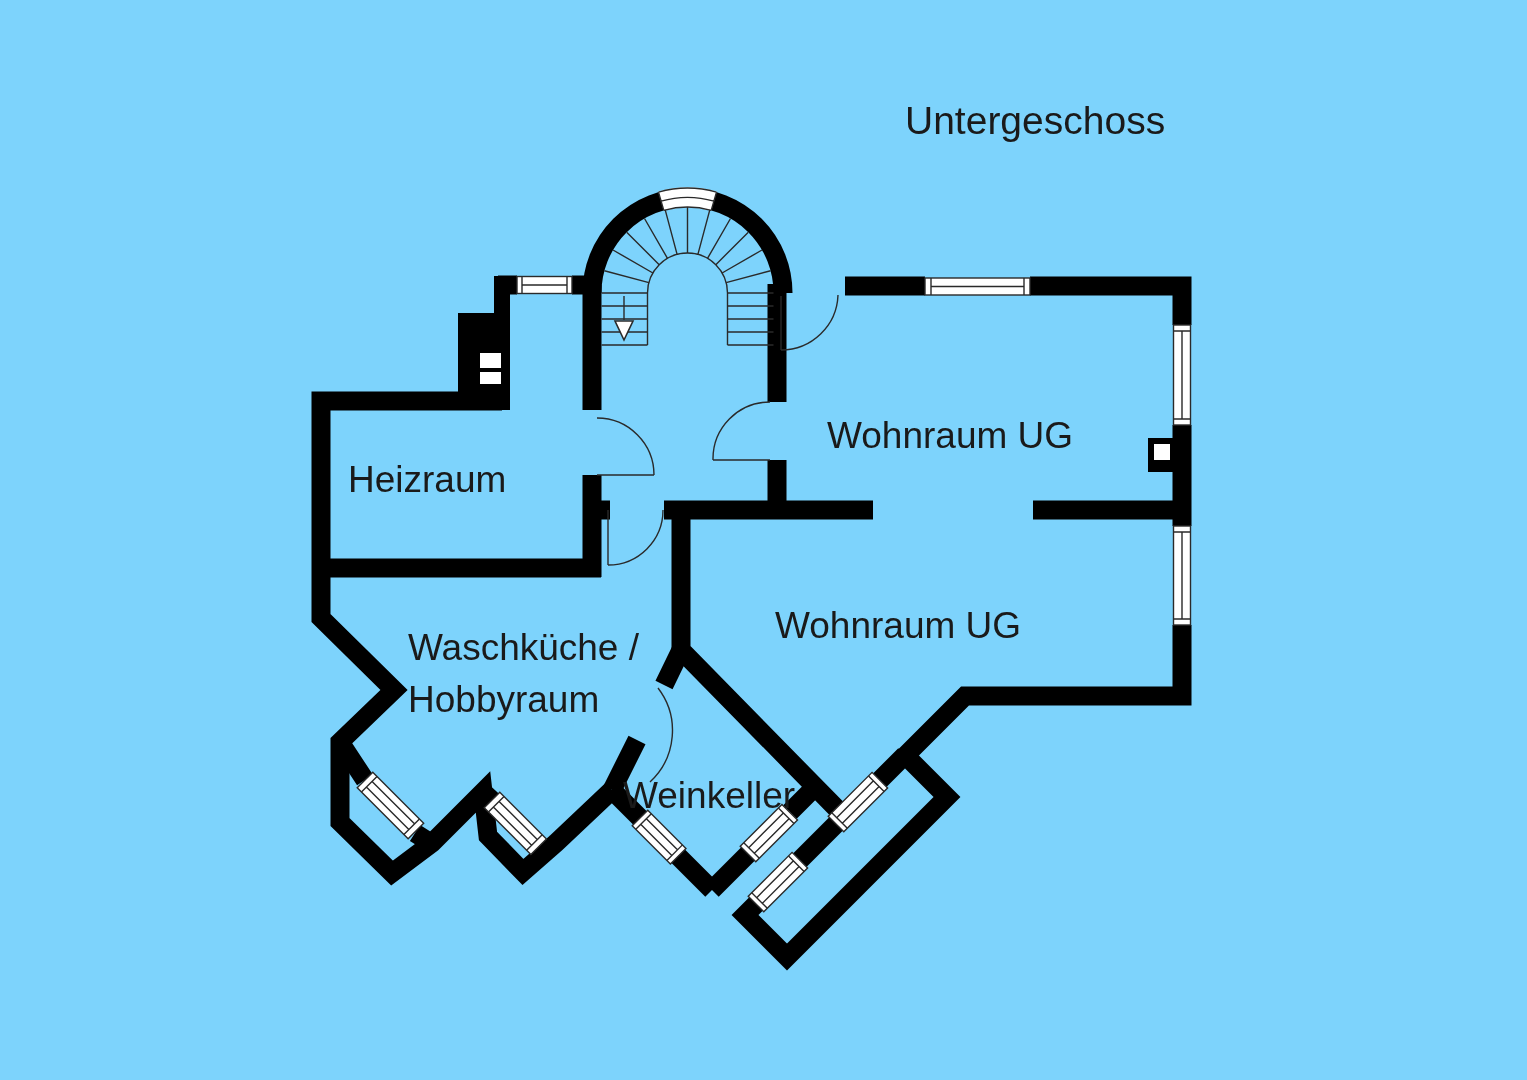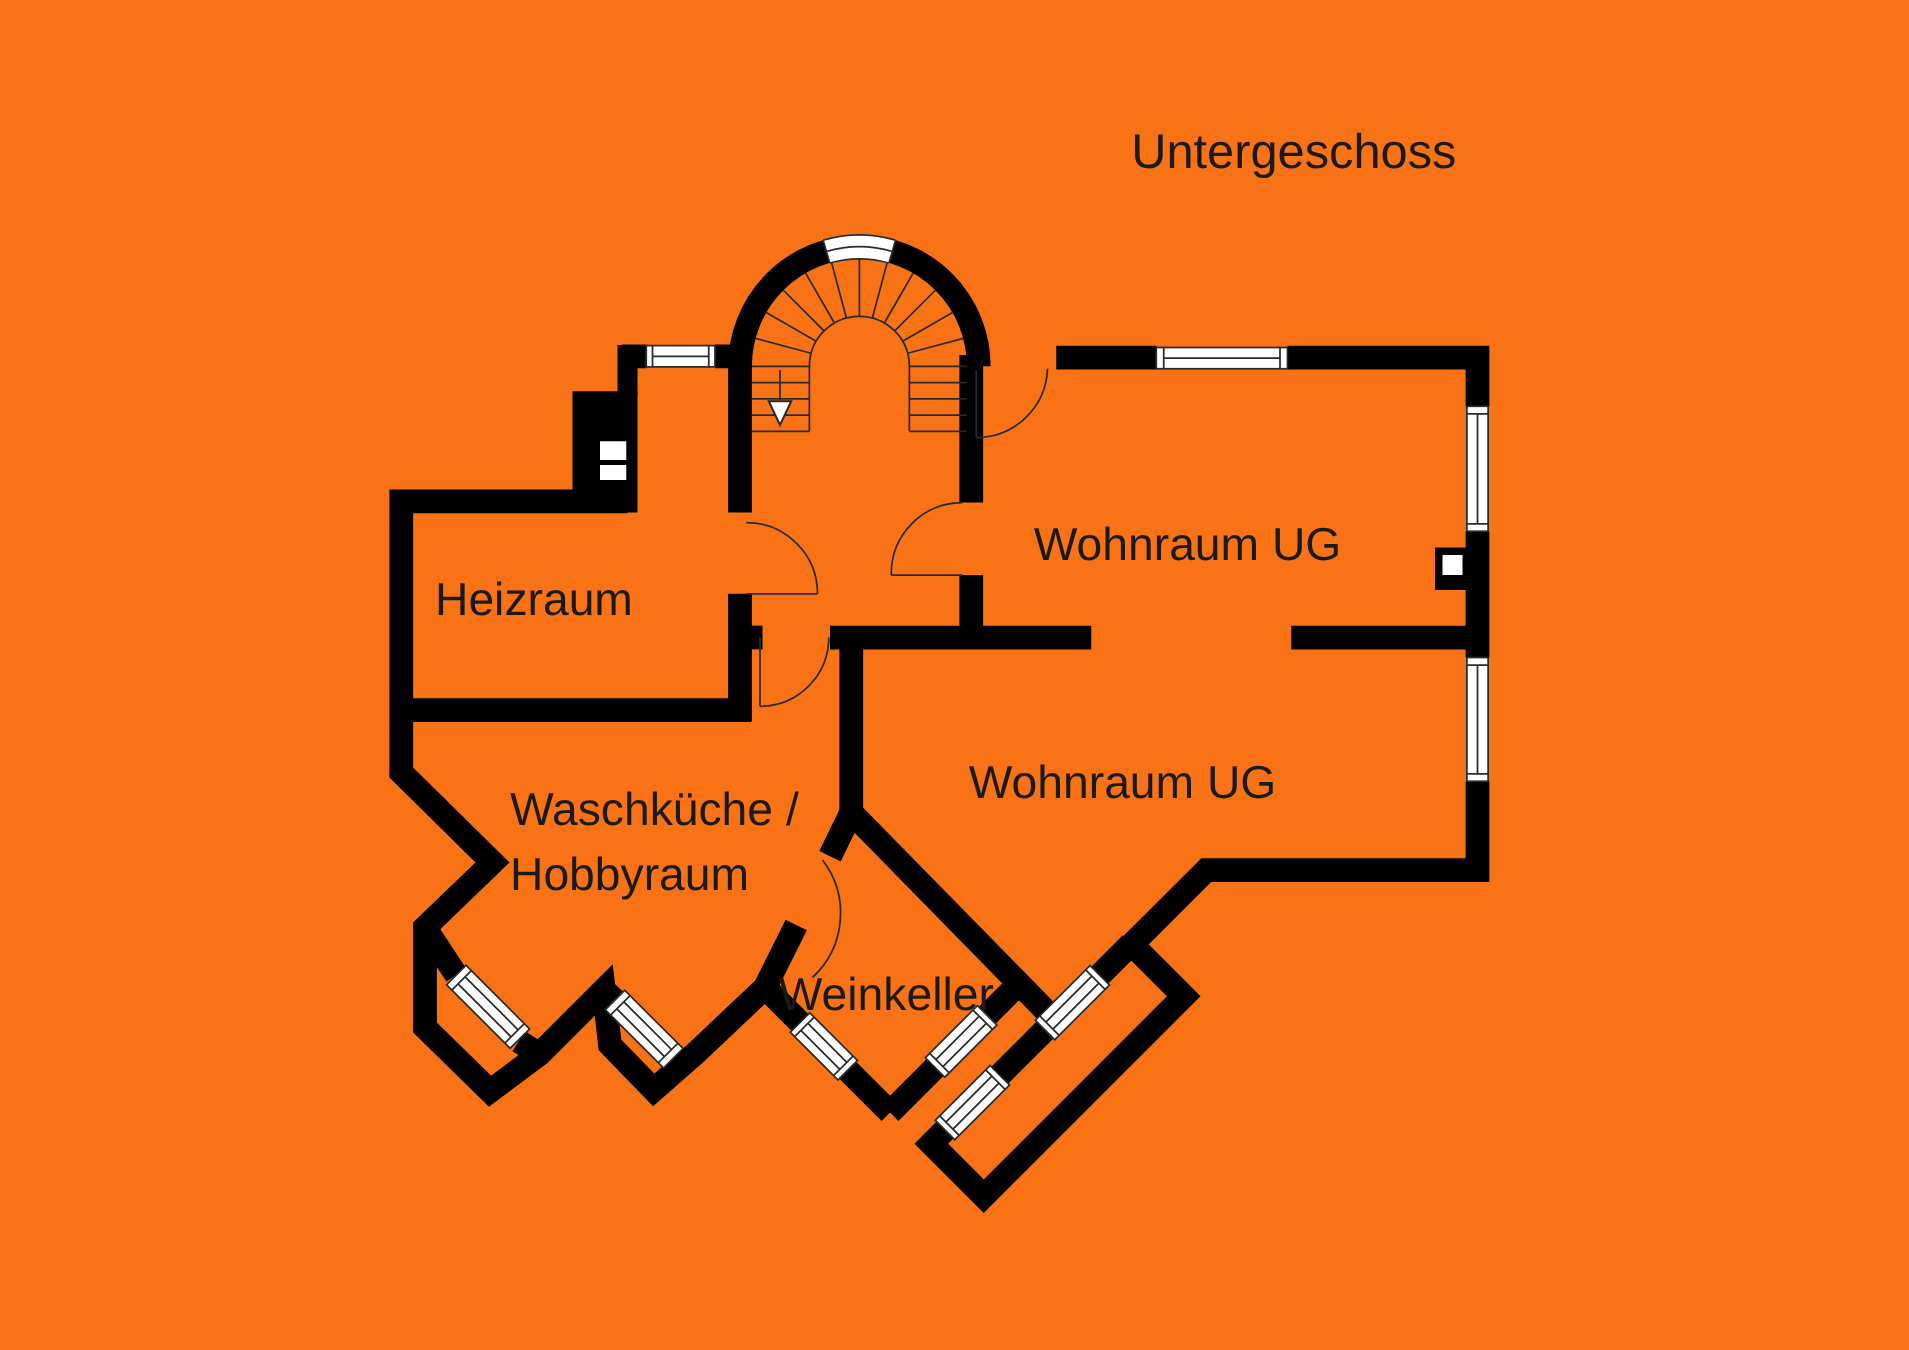--- a/index.html
+++ b/index.html
@@ -4,21 +4,21 @@
 <style>
   html, body {
     margin: 0;
     padding: 0;
     background: #ffffff;
   }
   .page {
     position: relative;
     width: 1527px;
     height: 1080px;
-    background: #f97316;
+    background: #7dd3fc;
     overflow: hidden;
     text-align: right;
   }
   svg { display: block; }
   .plan-title {
     font-family: "Liberation Sans", "DejaVu Sans", sans-serif;
     font-size: 39px;
   }
   .room-label {
     font-family: "Liberation Sans", "DejaVu Sans", sans-serif;

